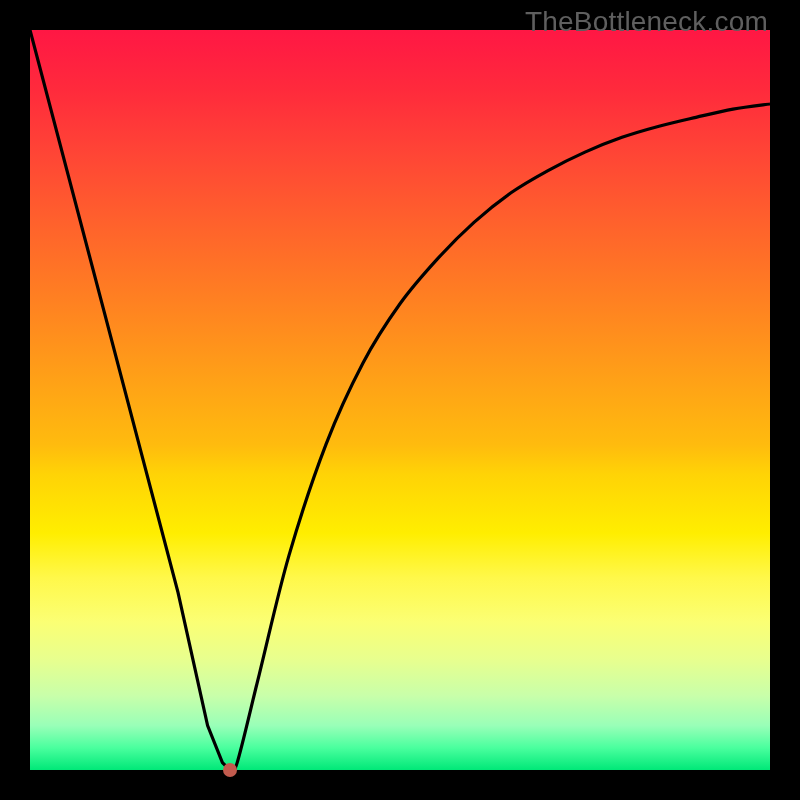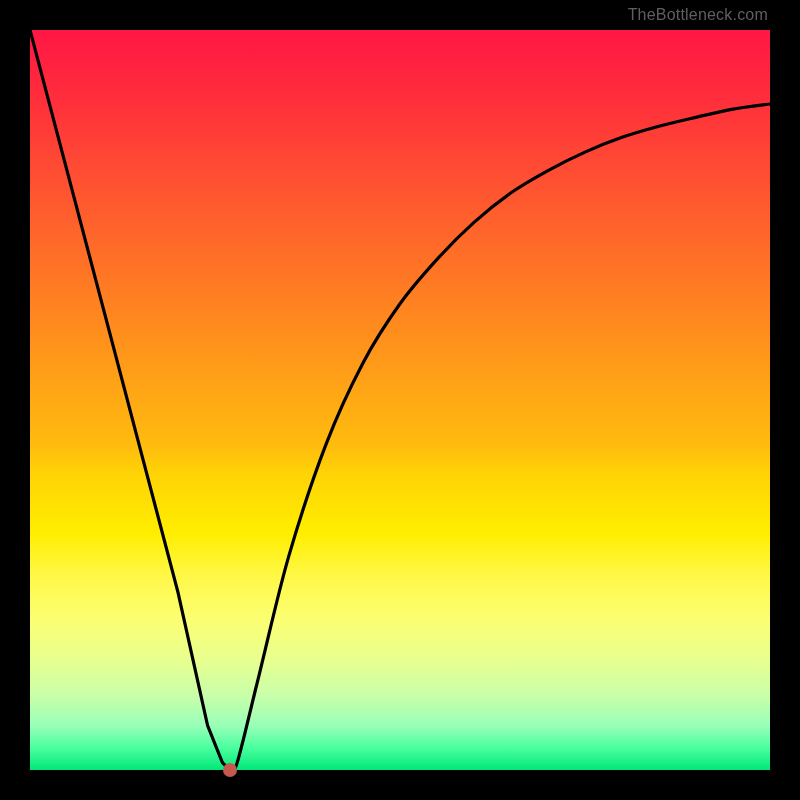--- a/index.html
+++ b/index.html
@@ -43,21 +43,21 @@
       #99ffb8 94%,
       #4aff9e 97%,
       #00e878 100%
     );
   }
   .watermark {
     position: absolute;
     top: 6px;
     right: 32px;
     color: #5f5f5f;
-    font-size: 16px;
+    font-size: 28px;
     font-weight: 400;
     letter-spacing: 0.2px;
     z-index: 5;
   }
   svg.curve {
     position: absolute;
     left: 0;
     top: 0;
     width: 740px;
     height: 740px;

